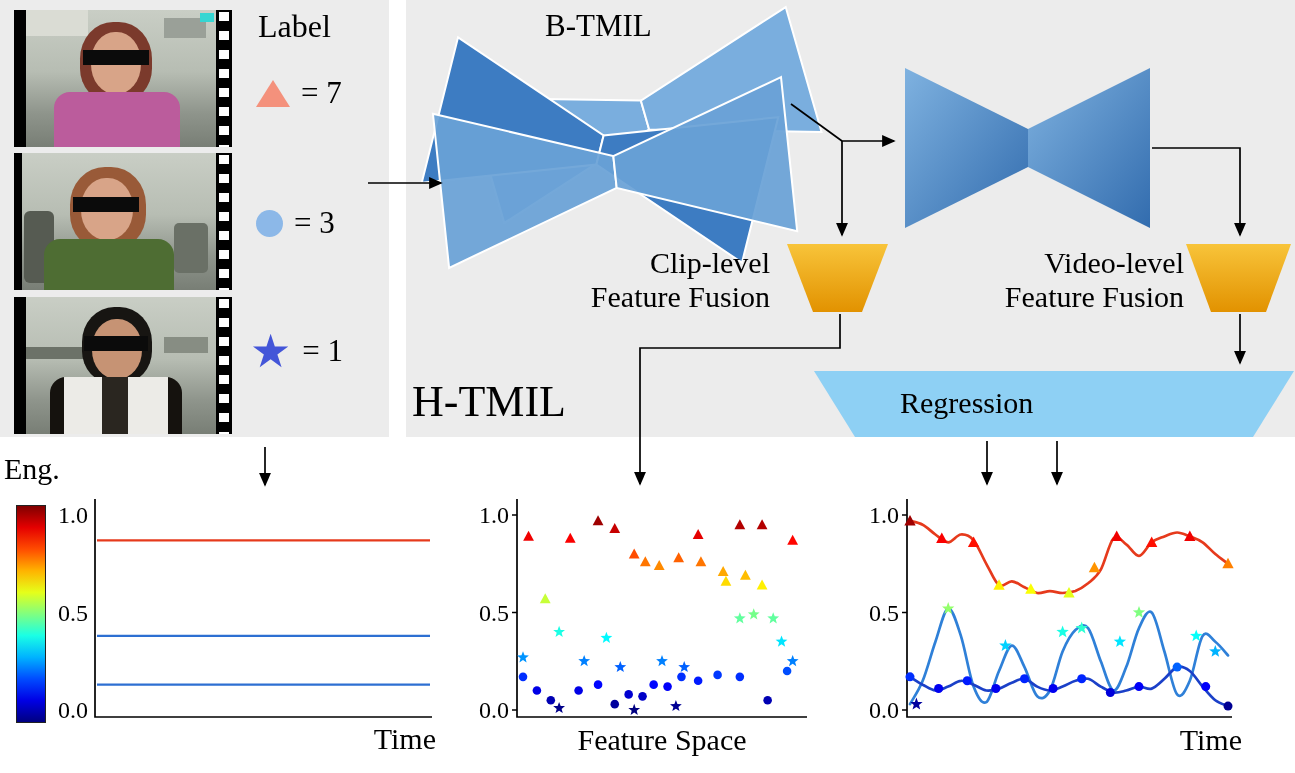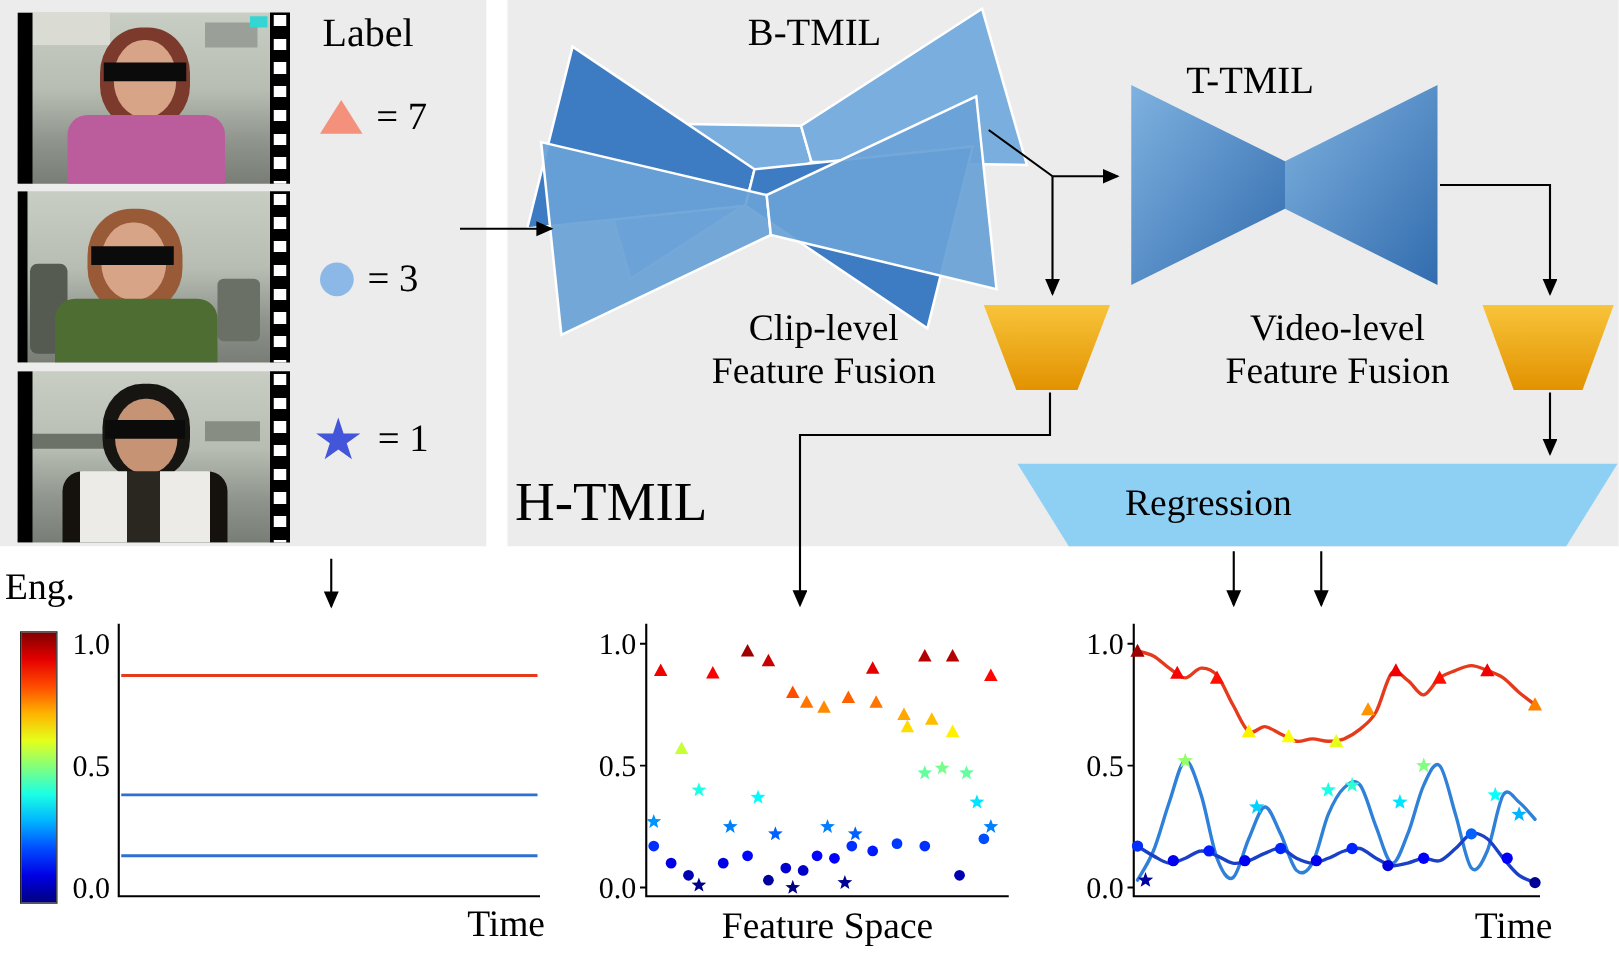--- a/index.html
+++ b/index.html
@@ -54,23 +54,23 @@
   
   .t{position:absolute;white-space:nowrap}
   .label-title{left:258px;top:8px;font-size:32px}
   .legend-row{position:absolute;display:flex;align-items:center;gap:11px;height:46px}
   .lr1{left:256px;top:70px}.lr2{left:256px;top:200px}.lr3{left:250px;top:328px}
   .leg-text{font-size:31px}
   .tri{width:0;height:0;border-left:17px solid transparent;border-right:17px solid transparent;
     border-bottom:27px solid #f4917c}
   .dot{width:27px;height:27px;border-radius:50%;background:#8cb8e8}
   .star{font-size:46px;line-height:44px;color:#4355d8;font-family:"DejaVu Sans",sans-serif}
-  .b-tmil-label{left:545px;top:8px;width:160px;text-align:right;font-size:31px}
+  .b-tmil-label{left:545px;top:8px;width:160px;text-align:left;font-size:31px}
   .t-tmil-label{left:920px;top:46px;width:160px;text-align:center;font-size:31px}
-  .fusion-label{position:absolute;text-align:center;font-size:30px;line-height:1.12}
+  .fusion-label{position:absolute;text-align:right;font-size:30px;line-height:1.12}
   .clip-label{left:548px;top:246px;width:222px}
   .video-label{left:956px;top:246px;width:228px}
   .htmil-title{left:412px;top:376px;font-size:44px;font-weight:normal}
   .reg-label{left:900px;top:386px;width:300px;text-align:left;font-size:30px}
 
   
   #colorbar{position:absolute;left:16px;top:505px;width:30px;height:218px;border:1px solid #222}
   .chart{position:absolute;top:445px}
 </style>
 </head>
@@ -188,21 +188,20 @@
       <path d="M 1152 148 H 1240 V 235" marker-end="url(#ah)"></path>
       <path d="M 1240 314 V 363" marker-end="url(#ah)"></path>
       <path d="M 840 314 V 348 H 640 V 484" marker-end="url(#ah)"></path>
       <path d="M 987 441 V 484" marker-end="url(#ah)"></path>
       <path d="M 1057 441 V 484" marker-end="url(#ah)"></path>
       <path d="M 265 447 V 485" marker-end="url(#ah)"></path>
     </g>
   </svg>
 
   <div class="t b-tmil-label">B-TMIL</div>
-  <div class="t t-tmil-label">T-TMIL</div>
   <div class="fusion-label clip-label">
     <span>Clip-level</span><br>
     <span>Feature Fusion</span>
   </div>
   <div class="fusion-label video-label">
     <span>Video-level</span><br>
     <span>Feature Fusion</span>
   </div>
   <div class="t htmil-title">H-TMIL</div>
   <div class="t reg-label">Regression</div>

